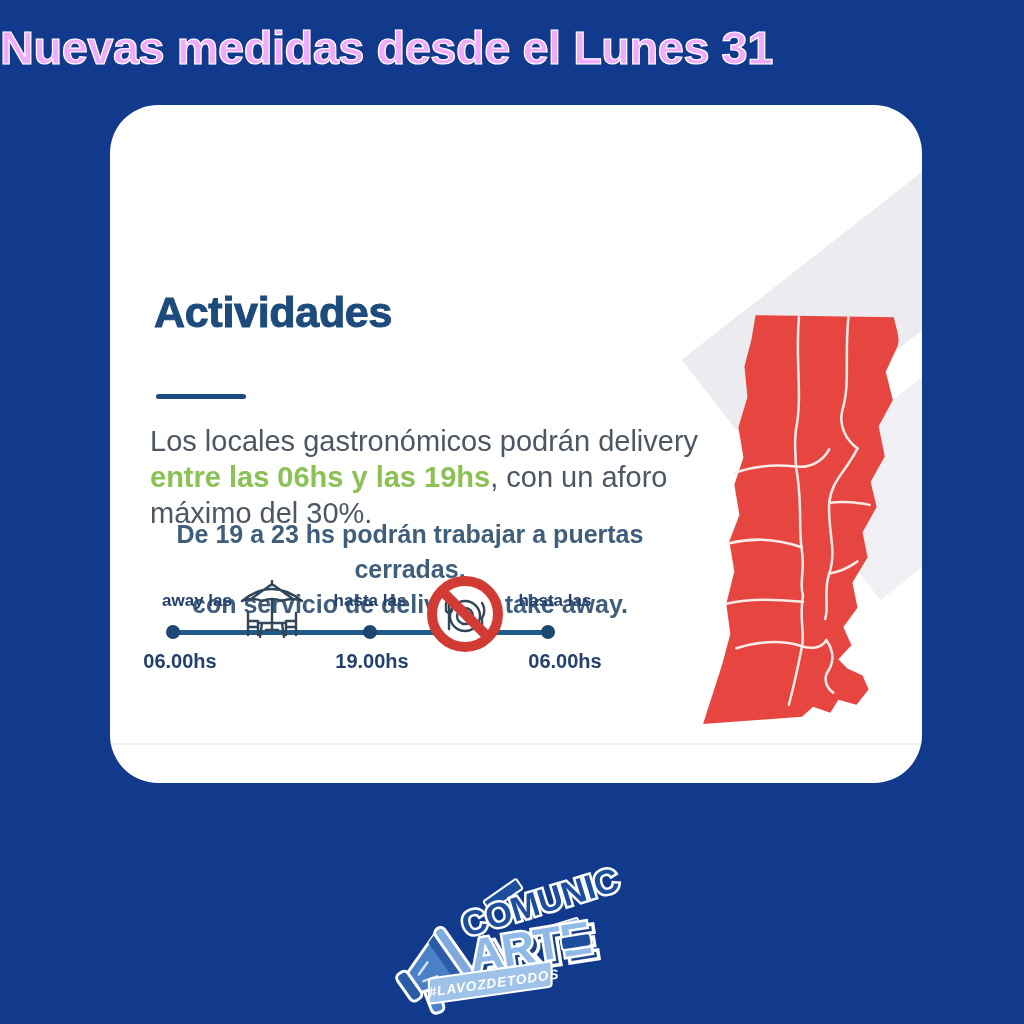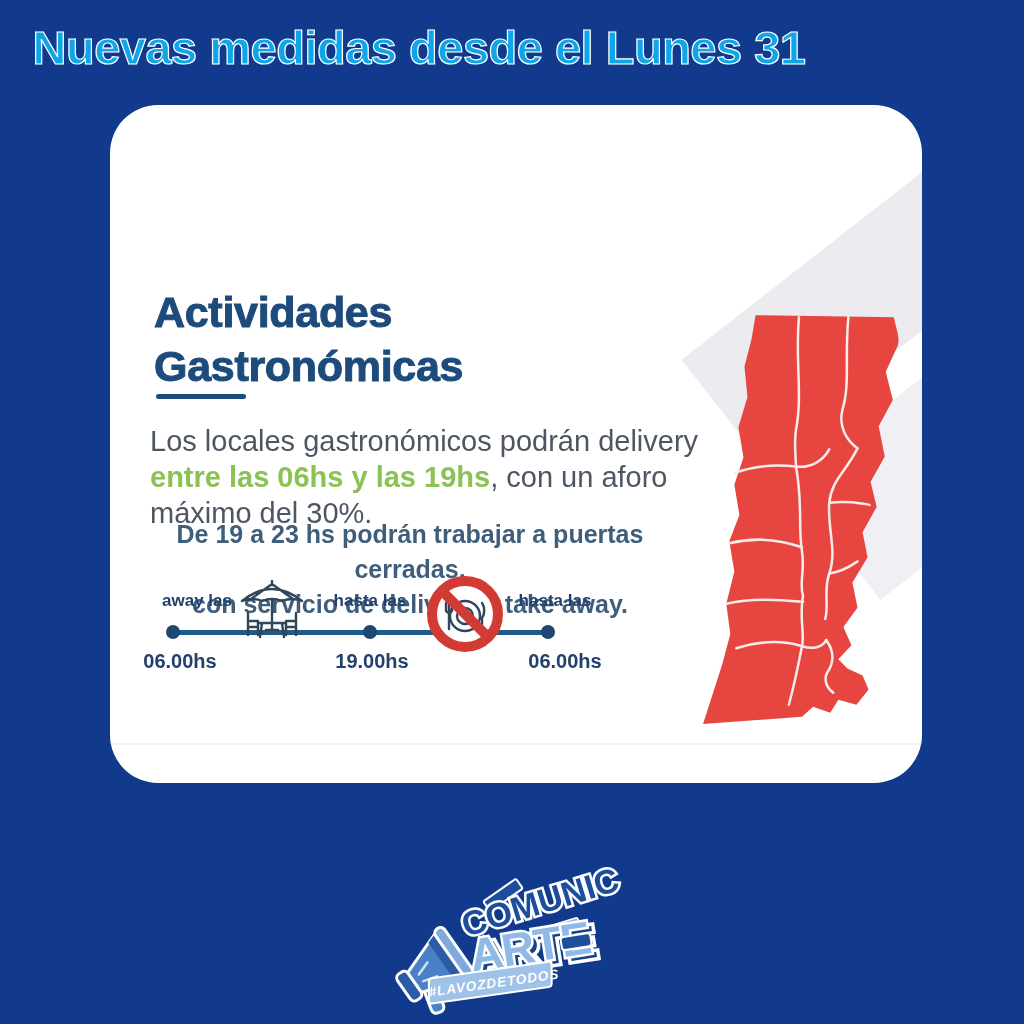--- a/index.html
+++ b/index.html
@@ -5,21 +5,21 @@
   html,body{margin:0;padding:0;}
   body{
     width:1024px;height:1024px;position:relative;overflow:hidden;
     background:#113a8c;
     font-family:"Liberation Sans",sans-serif;
   }
   *{box-sizing:border-box;}
 
   .page-title{
     position:absolute;top:20px;left:0;width:838px;
-    text-align:center;color:#0ea5e9;
+    text-align:left;color:#f0abfc;
     font-size:47px;font-weight:bold;letter-spacing:-.5px;
     -webkit-text-stroke:1.2px #ffffff;
   }
 
   .card{
     position:absolute;left:110px;top:105px;width:812px;height:678px;
     background:#ffffff;border-radius:48px;overflow:hidden;
   }
 
   
@@ -78,21 +78,20 @@
 <div class="page-title">Nuevas medidas desde el Lunes 31</div>
 
 <div class="card">
 
   <div class="wm wm1"></div>
   <div class="wm wm2"></div>
   <div class="inner-img-edge"></div>
 
   <div class="heading">
     <div>Actividades</div>
-    <div>Gastronómicas</div>
   </div>
   <div class="heading-underline"></div>
 
   <div class="paragraph">
     <span>Los locales gastronómicos podrán delivery </span><span class="hl">entre las 06hs y las 19hs</span><span>, con un aforo máximo del 30%.</span>
   </div>
 
   <div class="note">
     <div>De 19 a 23 hs podrán trabajar a puertas cerradas,</div>
     <div>con servicio de delivery o take away.</div>

